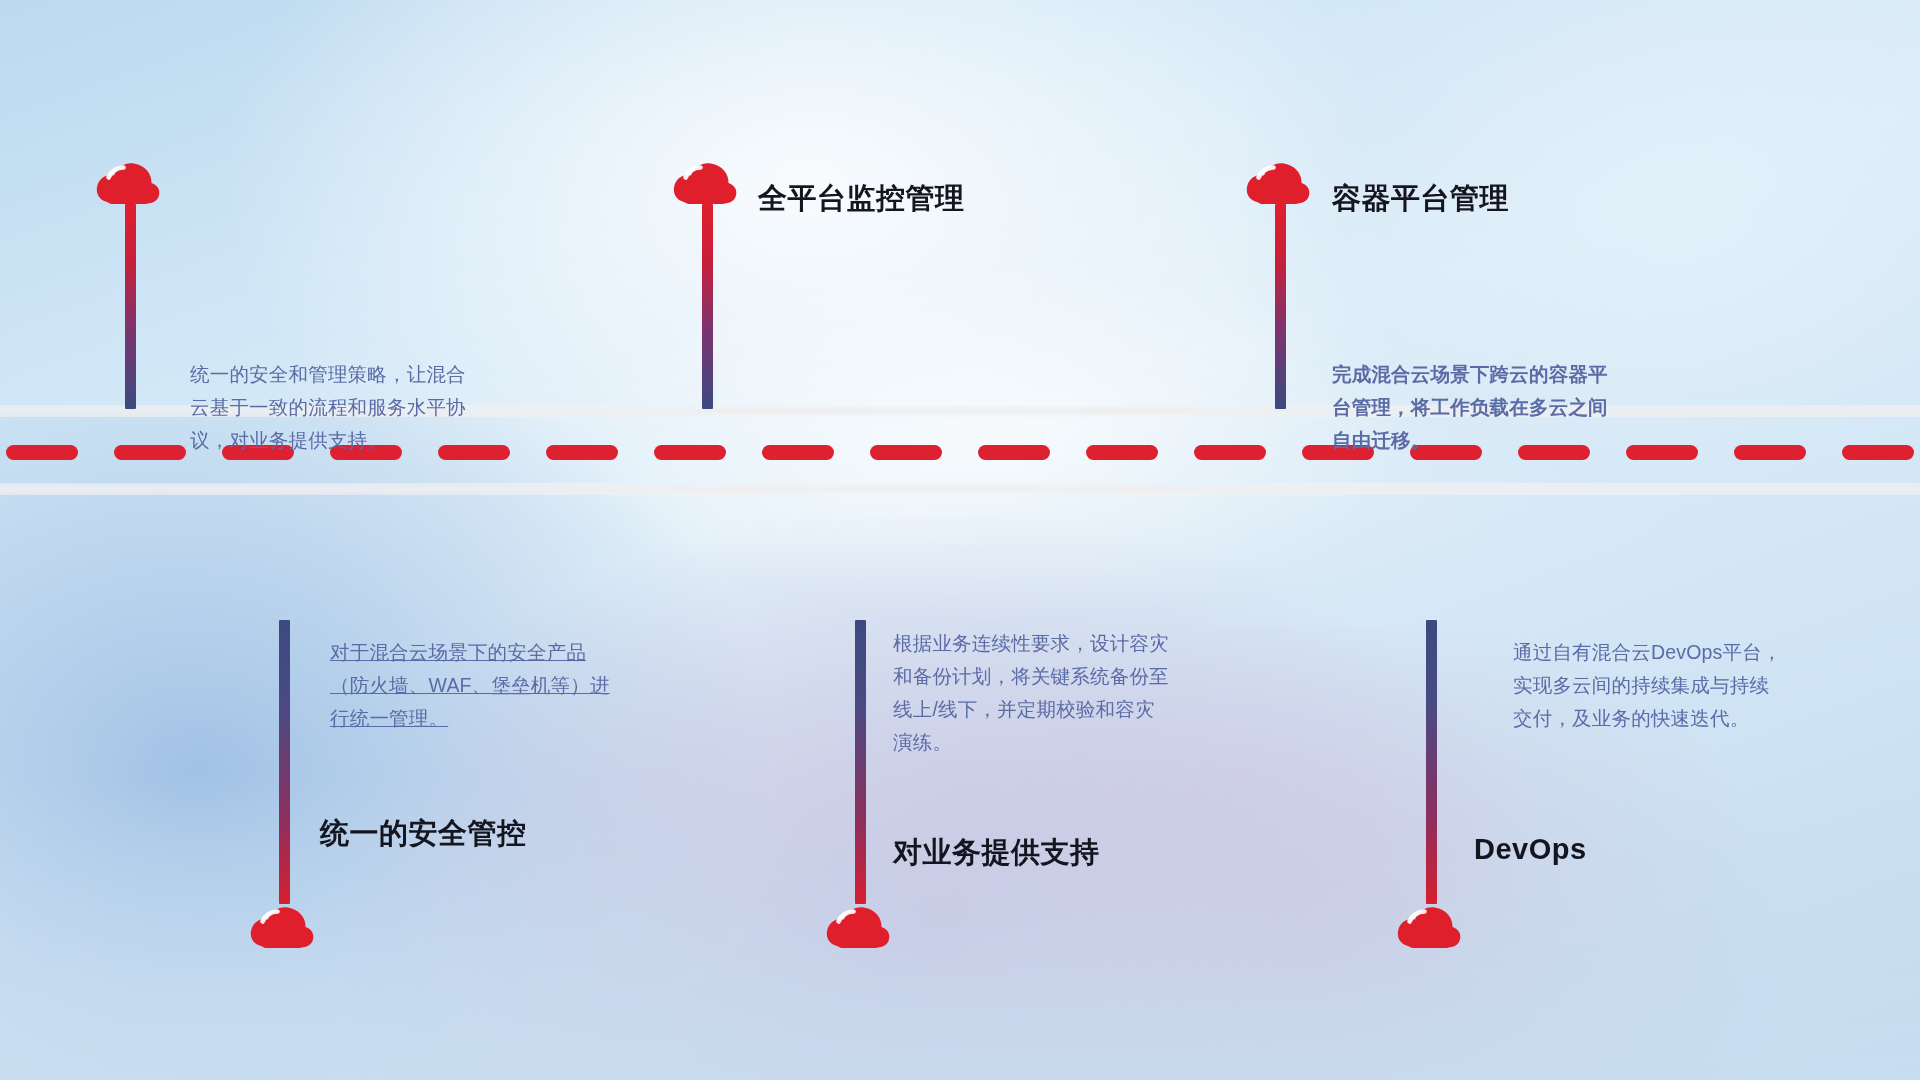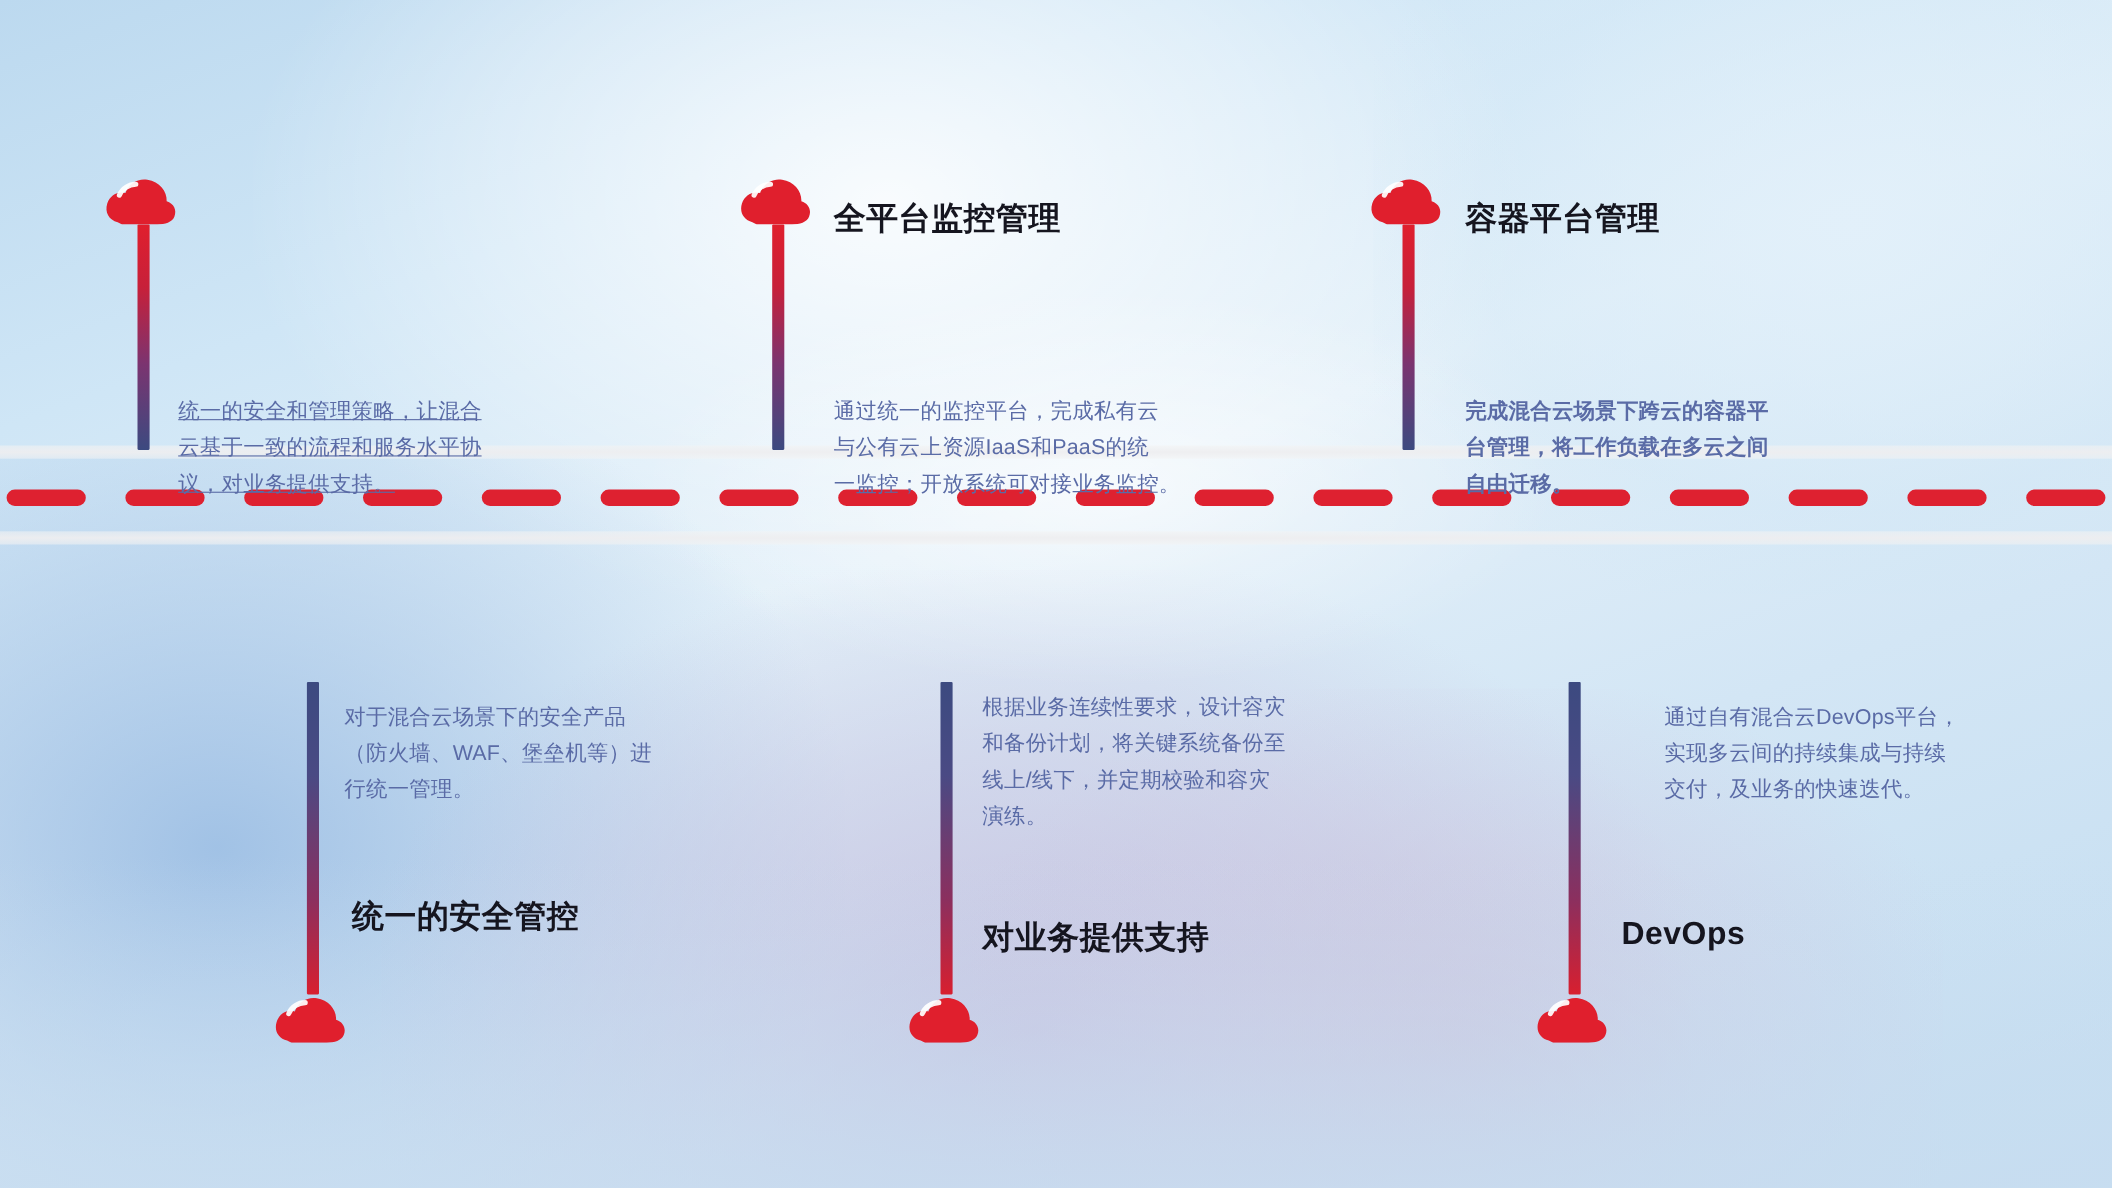--- a/index.html
+++ b/index.html
@@ -117,37 +117,34 @@
 
   <div class="pin" style="left:95px;top:160px;">
     <div class="cloud">
       <svg viewBox="0 0 66 44">
         <path d="M12 42 C4 40 0 33 2.5 25 C5 17 13 13.5 19 15.5 C22 7 30.5 2 39 3.5 C50 5.2 57 14 56.5 23 C63 25 66 31 63.5 37 C61.5 42 55 44 48 44 L16 44 Z" fill="#e01f2d"></path>
         <path d="M13.5 17.5 C16 11.5 22 7.5 28.5 7.5" stroke="#ffffff" stroke-width="4.6" stroke-linecap="round" fill="none" opacity=".92"></path>
       </svg>
     </div>
     <div class="stem stem-down" style="height:205px;"></div>
   </div>
-  <div class="para" style="left:162px;top:358px;width:420px;text-decoration:underline;">统一的安全和管理策略，让混合
+  <div class="para" style="left:190px;top:358px;width:420px;">统一的安全和管理策略，让混合
 云基于一致的流程和服务水平协
 议，对业务提供支持。</div>
 
   <div class="pin" style="left:672px;top:160px;">
     <div class="cloud">
       <svg viewBox="0 0 66 44">
         <path d="M12 42 C4 40 0 33 2.5 25 C5 17 13 13.5 19 15.5 C22 7 30.5 2 39 3.5 C50 5.2 57 14 56.5 23 C63 25 66 31 63.5 37 C61.5 42 55 44 48 44 L16 44 Z" fill="#e01f2d"></path>
         <path d="M13.5 17.5 C16 11.5 22 7.5 28.5 7.5" stroke="#ffffff" stroke-width="4.6" stroke-linecap="round" fill="none" opacity=".92"></path>
       </svg>
     </div>
     <div class="stem stem-down" style="height:205px;"></div>
   </div>
   <div class="title" style="left:758px;top:179px;">全平台监控管理</div>
-  <div class="para" style="left:758px;top:358px;width:440px;">通过统一的监控平台，完成私有云
-与公有云上资源IaaS和PaaS的统
-一监控；开放系统可对接业务监控。</div>
 
   <div class="pin" style="left:1245px;top:160px;">
     <div class="cloud">
       <svg viewBox="0 0 66 44">
         <path d="M12 42 C4 40 0 33 2.5 25 C5 17 13 13.5 19 15.5 C22 7 30.5 2 39 3.5 C50 5.2 57 14 56.5 23 C63 25 66 31 63.5 37 C61.5 42 55 44 48 44 L16 44 Z" fill="#e01f2d"></path>
         <path d="M13.5 17.5 C16 11.5 22 7.5 28.5 7.5" stroke="#ffffff" stroke-width="4.6" stroke-linecap="round" fill="none" opacity=".92"></path>
       </svg>
     </div>
     <div class="stem stem-down" style="height:205px;"></div>
   </div>
@@ -158,21 +155,21 @@
 
   <div class="pin" style="left:249px;top:620px;">
     <div class="stem stem-up" style="height:284px;"></div>
     <div class="cloud">
       <svg viewBox="0 0 66 44">
         <path d="M12 42 C4 40 0 33 2.5 25 C5 17 13 13.5 19 15.5 C22 7 30.5 2 39 3.5 C50 5.2 57 14 56.5 23 C63 25 66 31 63.5 37 C61.5 42 55 44 48 44 L16 44 Z" fill="#e01f2d"></path>
         <path d="M13.5 17.5 C16 11.5 22 7.5 28.5 7.5" stroke="#ffffff" stroke-width="4.6" stroke-linecap="round" fill="none" opacity=".92"></path>
       </svg>
     </div>
   </div>
-  <div class="para" style="left:313px;top:636px;width:430px;">对于混合云场景下的安全产品
+  <div class="para" style="left:330px;top:636px;width:430px;text-decoration:underline;">对于混合云场景下的安全产品
 （防火墙、WAF、堡垒机等）进
 行统一管理。</div>
   <div class="title" style="left:320px;top:814px;">统一的安全管控</div>
 
   <div class="pin" style="left:825px;top:620px;">
     <div class="stem stem-up" style="height:284px;"></div>
     <div class="cloud">
       <svg viewBox="0 0 66 44">
         <path d="M12 42 C4 40 0 33 2.5 25 C5 17 13 13.5 19 15.5 C22 7 30.5 2 39 3.5 C50 5.2 57 14 56.5 23 C63 25 66 31 63.5 37 C61.5 42 55 44 48 44 L16 44 Z" fill="#e01f2d"></path>
         <path d="M13.5 17.5 C16 11.5 22 7.5 28.5 7.5" stroke="#ffffff" stroke-width="4.6" stroke-linecap="round" fill="none" opacity=".92"></path>

